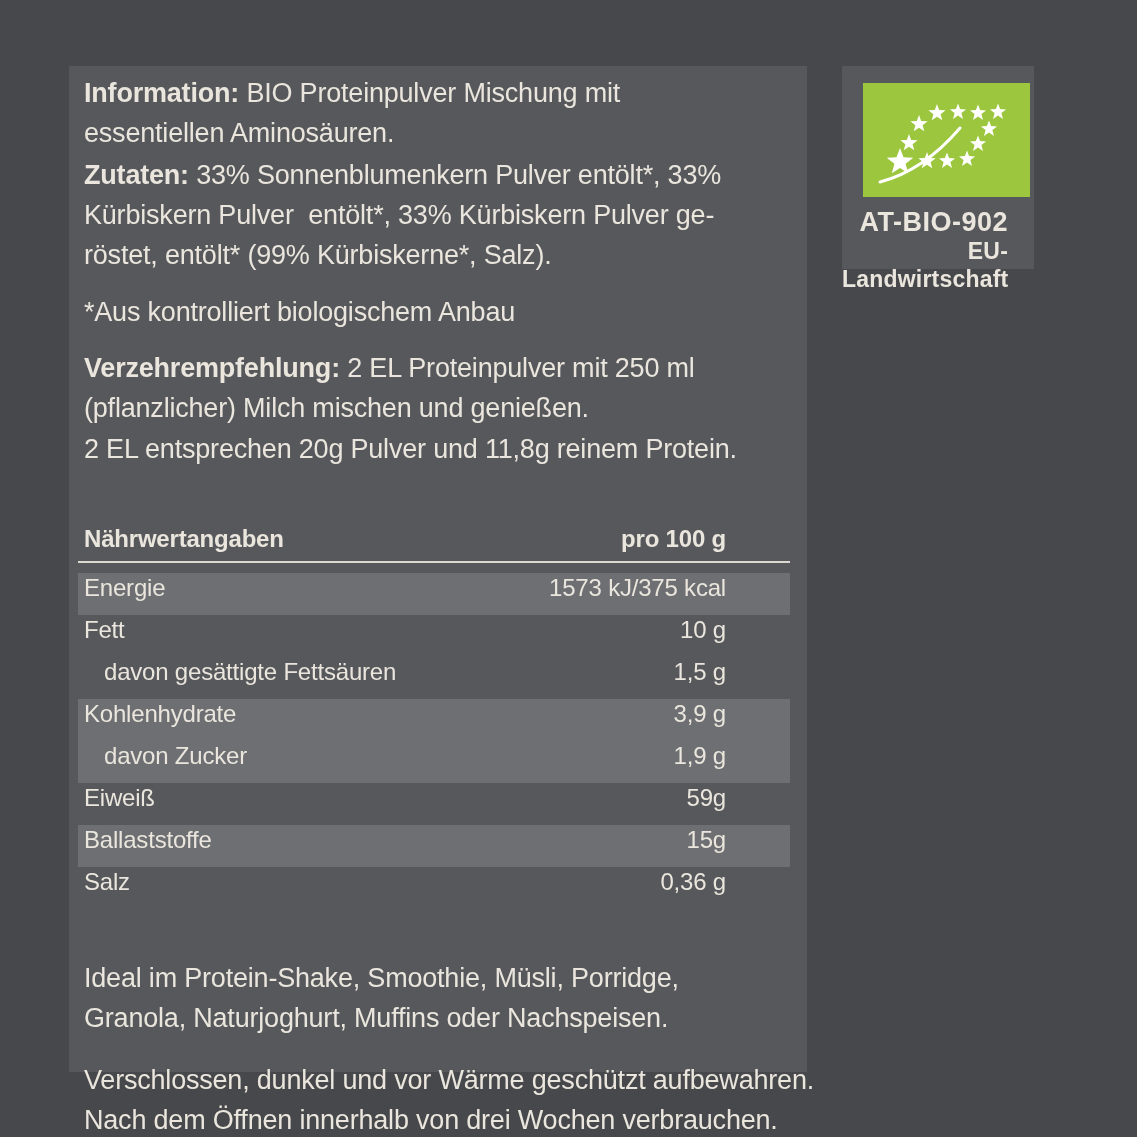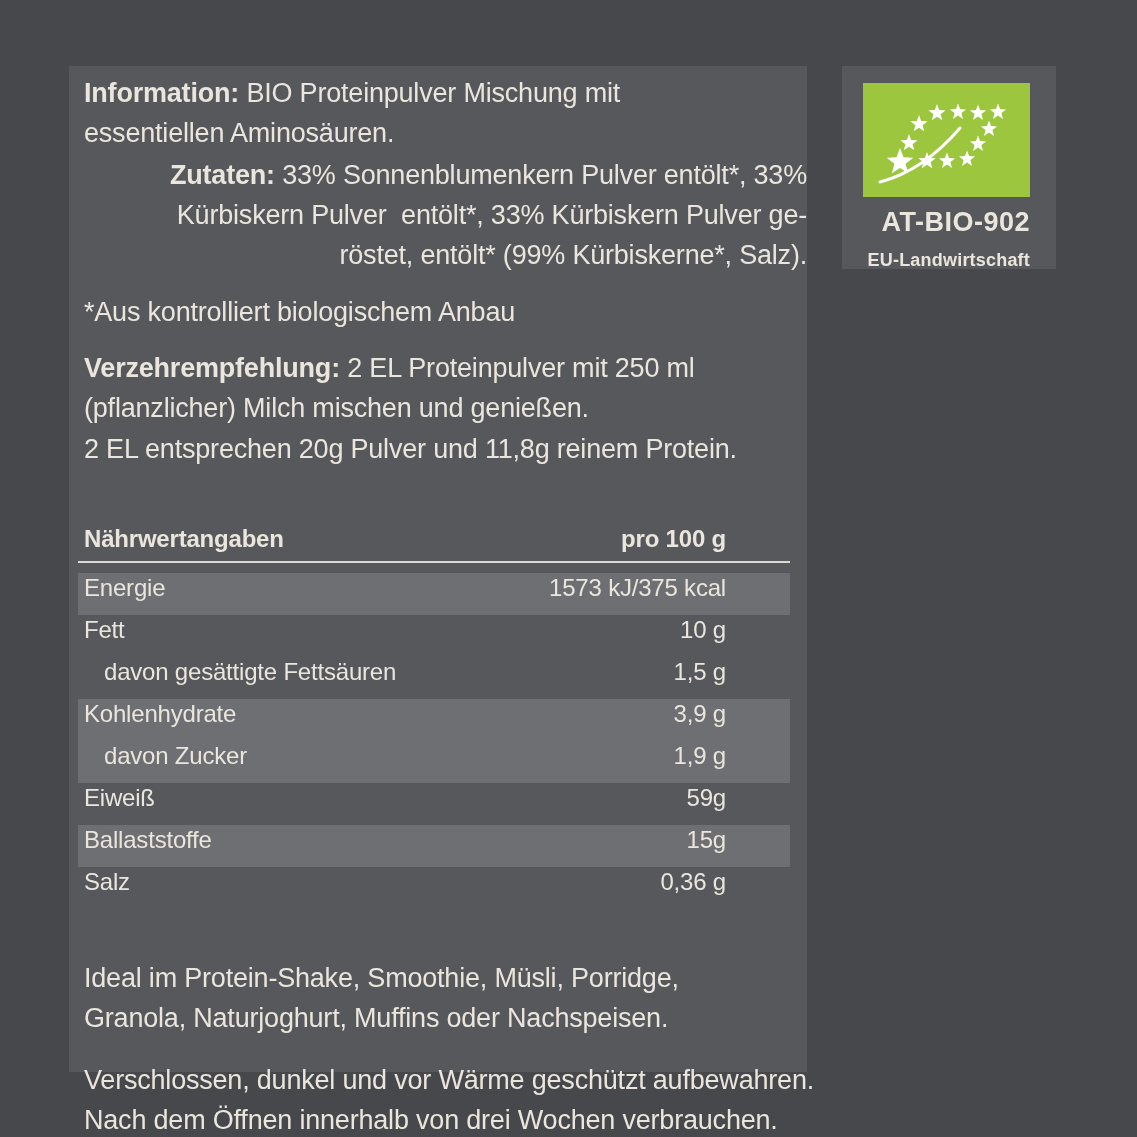--- a/index.html
+++ b/index.html
@@ -25,21 +25,21 @@
     position:absolute;left:69px;top:66px;
     width:738px;height:1006px;
     background:var(--panel-bg);
     padding-top:7px;
   }
   .para{margin-left:15px;font-size:27px;line-height:40px;font-weight:400;letter-spacing:-0.2px;}
   .para .line{display:block;white-space:pre;}
   .para b{font-weight:700;}
   .mb13{margin-bottom:2px;}
   .mb16{margin-bottom:16px;}
-  .mb17{margin-bottom:17px;text-align:right;}
+  .mb17{margin-bottom:17px;}
   .mb19{margin-bottom:1px;}
   .mb22{margin-bottom:22px;}
   .mt49{margin-top:49px;}
   
   .nut{
     margin:50px 0 0 9px;
     width:712px;
     font-size:24px;
     letter-spacing:-0.2px;
   }
@@ -56,33 +56,33 @@
     line-height:30px;height:42px;
     padding:0 64px 0 6px;
     white-space:pre;
   }
   .nut-row.striped{background:var(--stripe);}
   .nut-row.indent{padding-left:26px;}
   .nut-row .val{text-align:right;}
   
   .logo-card{
     position:absolute;left:842px;top:66px;
-    width:214px;height:203px;
+    width:192px;height:203px;
     background:var(--panel-bg);
     text-align:right;
     padding-right:26px;
   }
   .green-rect{
     position:absolute;left:21px;top:17px;
     width:167px;height:114px;
     background:var(--logo-green);
   }
   .green-rect svg{display:block;width:100%;height:100%;}
   .logo-code{margin-top:141px;font-size:27px;font-weight:700;line-height:30px;letter-spacing:0.5px;}
-  .logo-origin{font-size:18px;font-weight:700;line-height:28px;letter-spacing:0.2px;margin-top:9px;}
+  .logo-origin{font-size:23px;font-weight:700;line-height:28px;letter-spacing:0.2px;}
 </style>
 </head>
 <body>
 
 <div class="stage">
 
   <section class="panel">
 
     <p class="para mb13">
       <span class="line"><b>Information:</b><span> BIO Proteinpulver Mischung mit</span></span>

